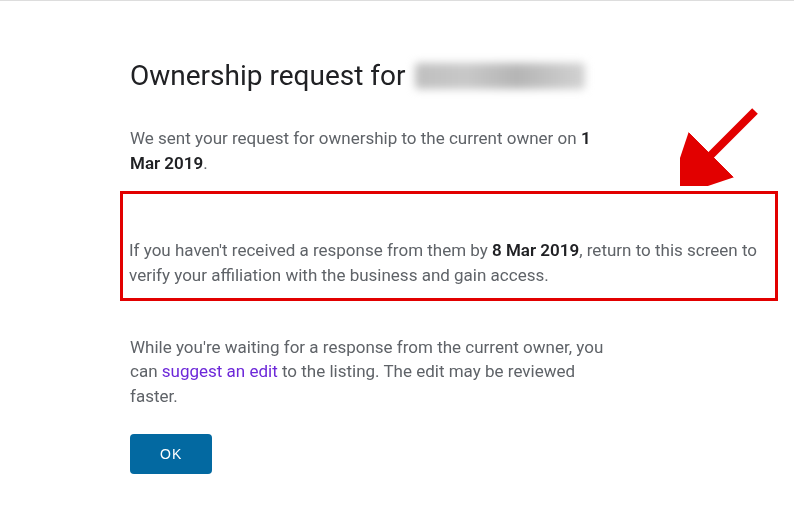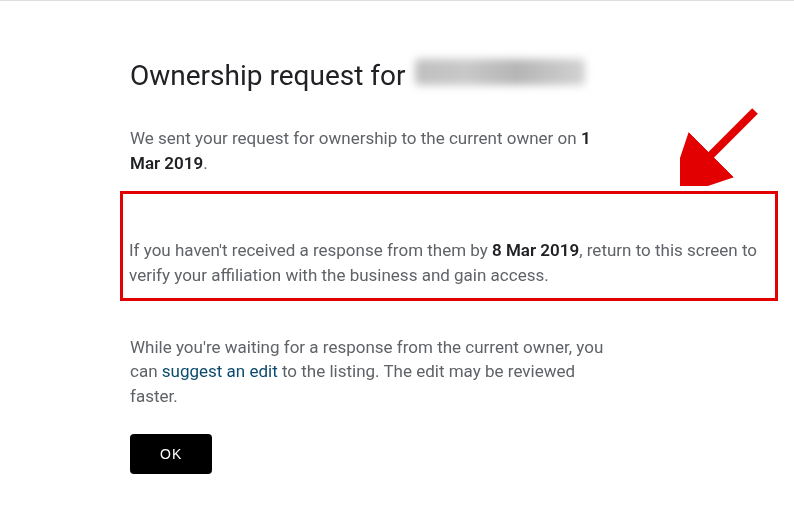--- a/index.html
+++ b/index.html
@@ -18,21 +18,21 @@
     .content {
       padding: 58px 0 0 130px;
       width: 620px;
     }
     .heading {
       font-size: 28px;
       font-weight: 400;
       color: #202124;
       margin-bottom: 2px;
       display: flex;
-      align-items: flex-start;
+      align-items: center;
       flex-wrap: wrap;
     }
     .heading-text {
       margin-right: 10px;
     }
     .blurred {
       display: inline-block;
       width: 170px;
       height: 26px;
       background: linear-gradient(90deg, #bfbfbf 0%, #c8c8c8 30%, #b5b5b5 60%, #d2d2d2 100%);
@@ -57,26 +57,26 @@
       padding: 10px 10px 10px 6px;
       margin-left: -10px;
       width: 658px;
       margin-bottom: 18px;
     }
     .highlight-box .para {
       margin-bottom: 0;
       width: auto;
     }
     .link {
-      color: #0c4a6e;
+      color: #6d28d9;
       text-decoration: none;
       cursor: pointer;
     }
     .ok-button {
-      background: #000000;
+      background: #0369a1;
       color: #fff;
       border: none;
       border-radius: 4px;
       padding: 12px 30px;
       font-size: 14px;
       font-weight: 500;
       letter-spacing: 1px;
       cursor: pointer;
       margin-top: 10px;
     }

